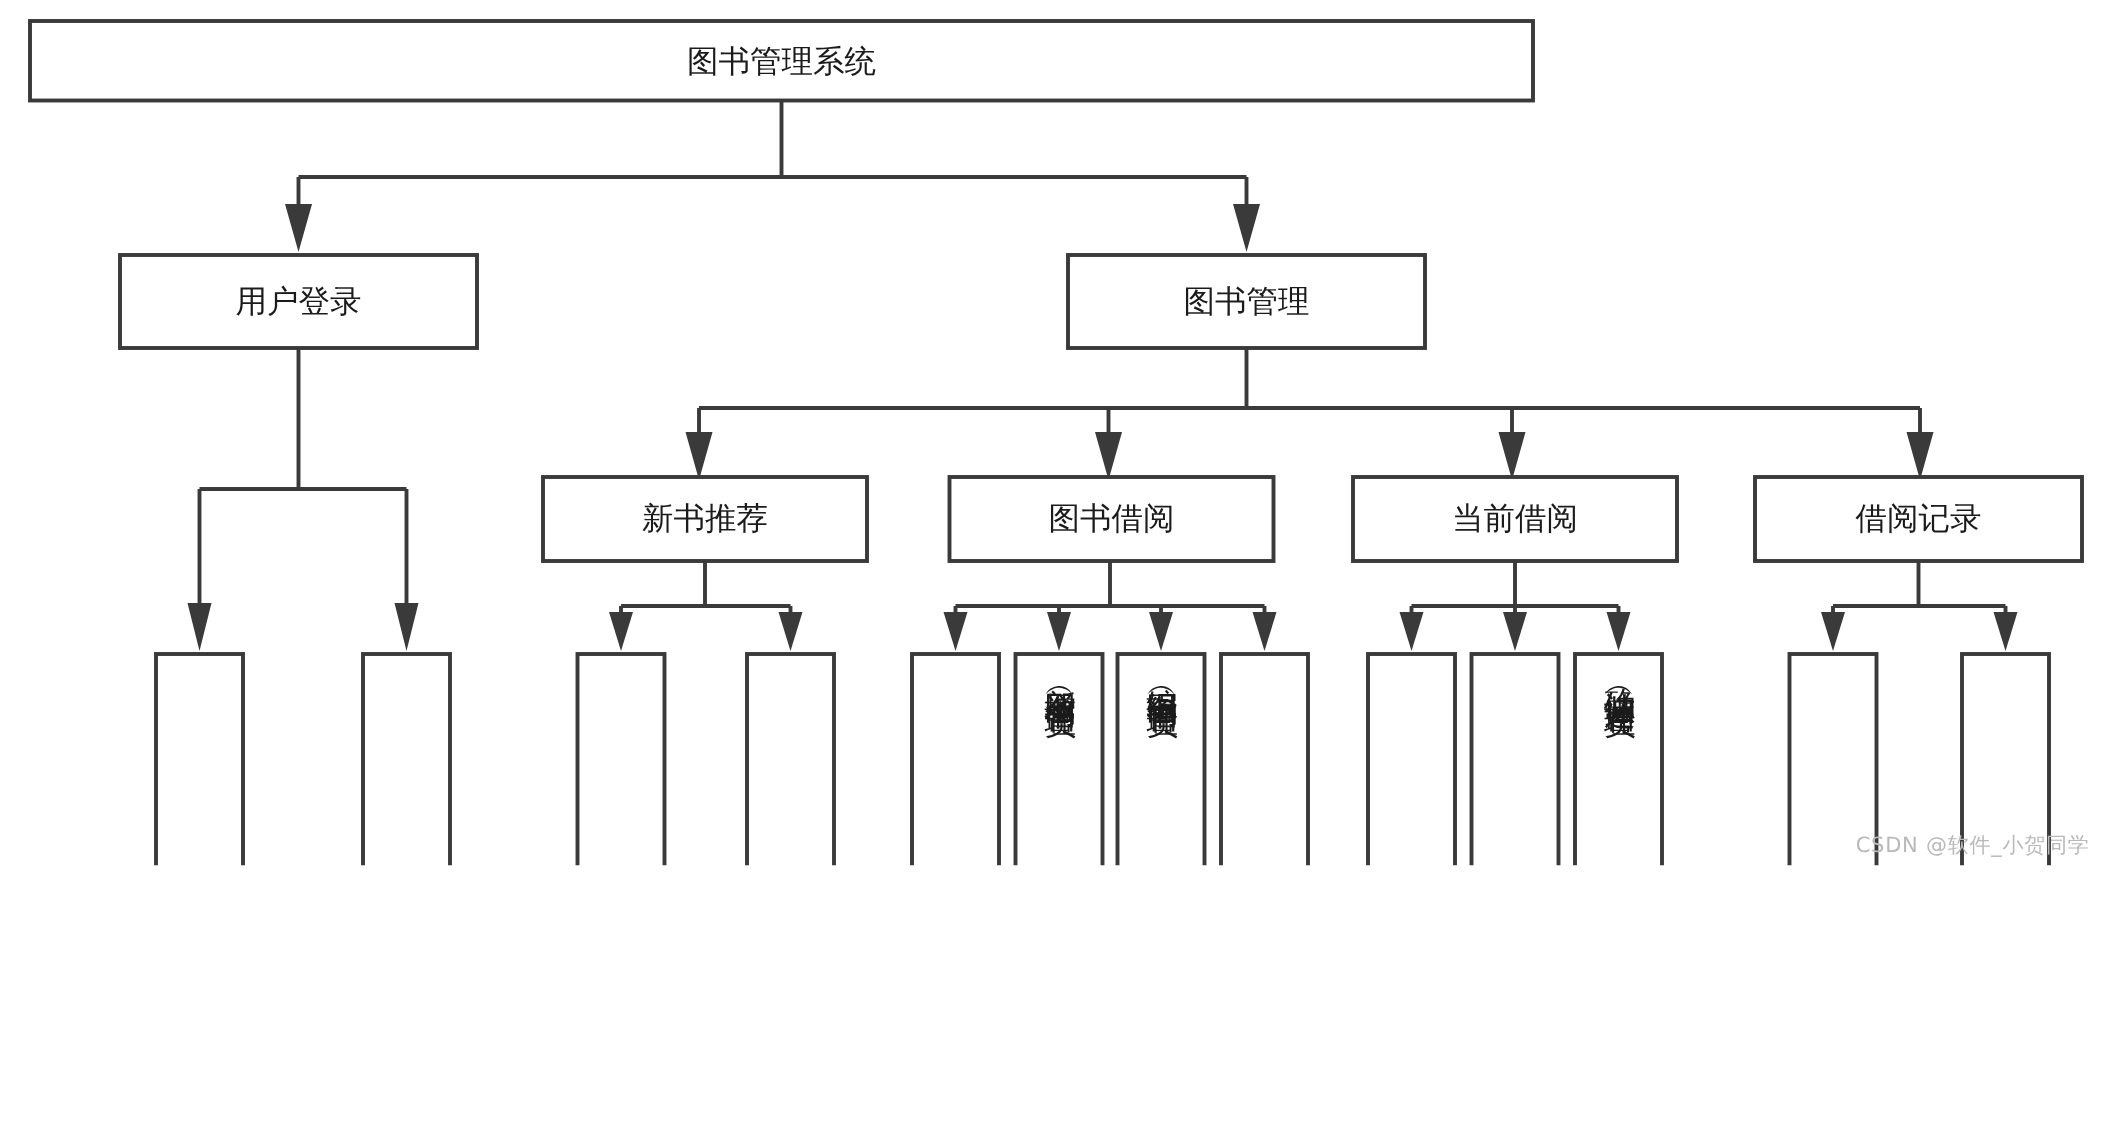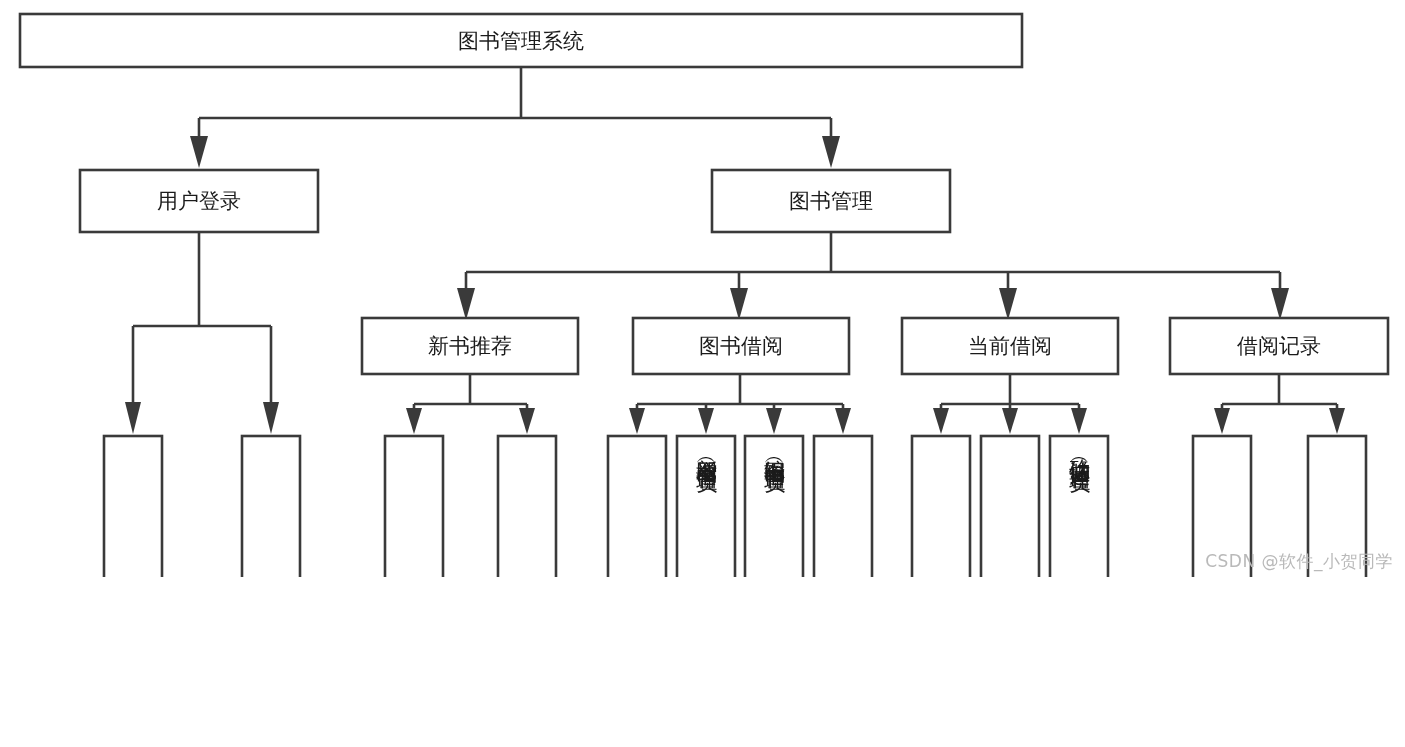--- a/index.html
+++ b/index.html
@@ -62,21 +62,21 @@
     letter-spacing: 2px;
     color: #1b1b1b;
     white-space: nowrap;
     text-align: center;
   }
   #watermark {
     position: absolute;
     right: 12px;
     bottom: 4px;
     font-family: "DejaVu Sans", "Liberation Sans", sans-serif;
-    font-size: 17px;
+    font-size: 14px;
     color: #b9b9b9;
     letter-spacing: 0.5px;
     white-space: nowrap;
   }
 </style>
 </head>
 <body>
 
 <div id="diagram-root">
 

